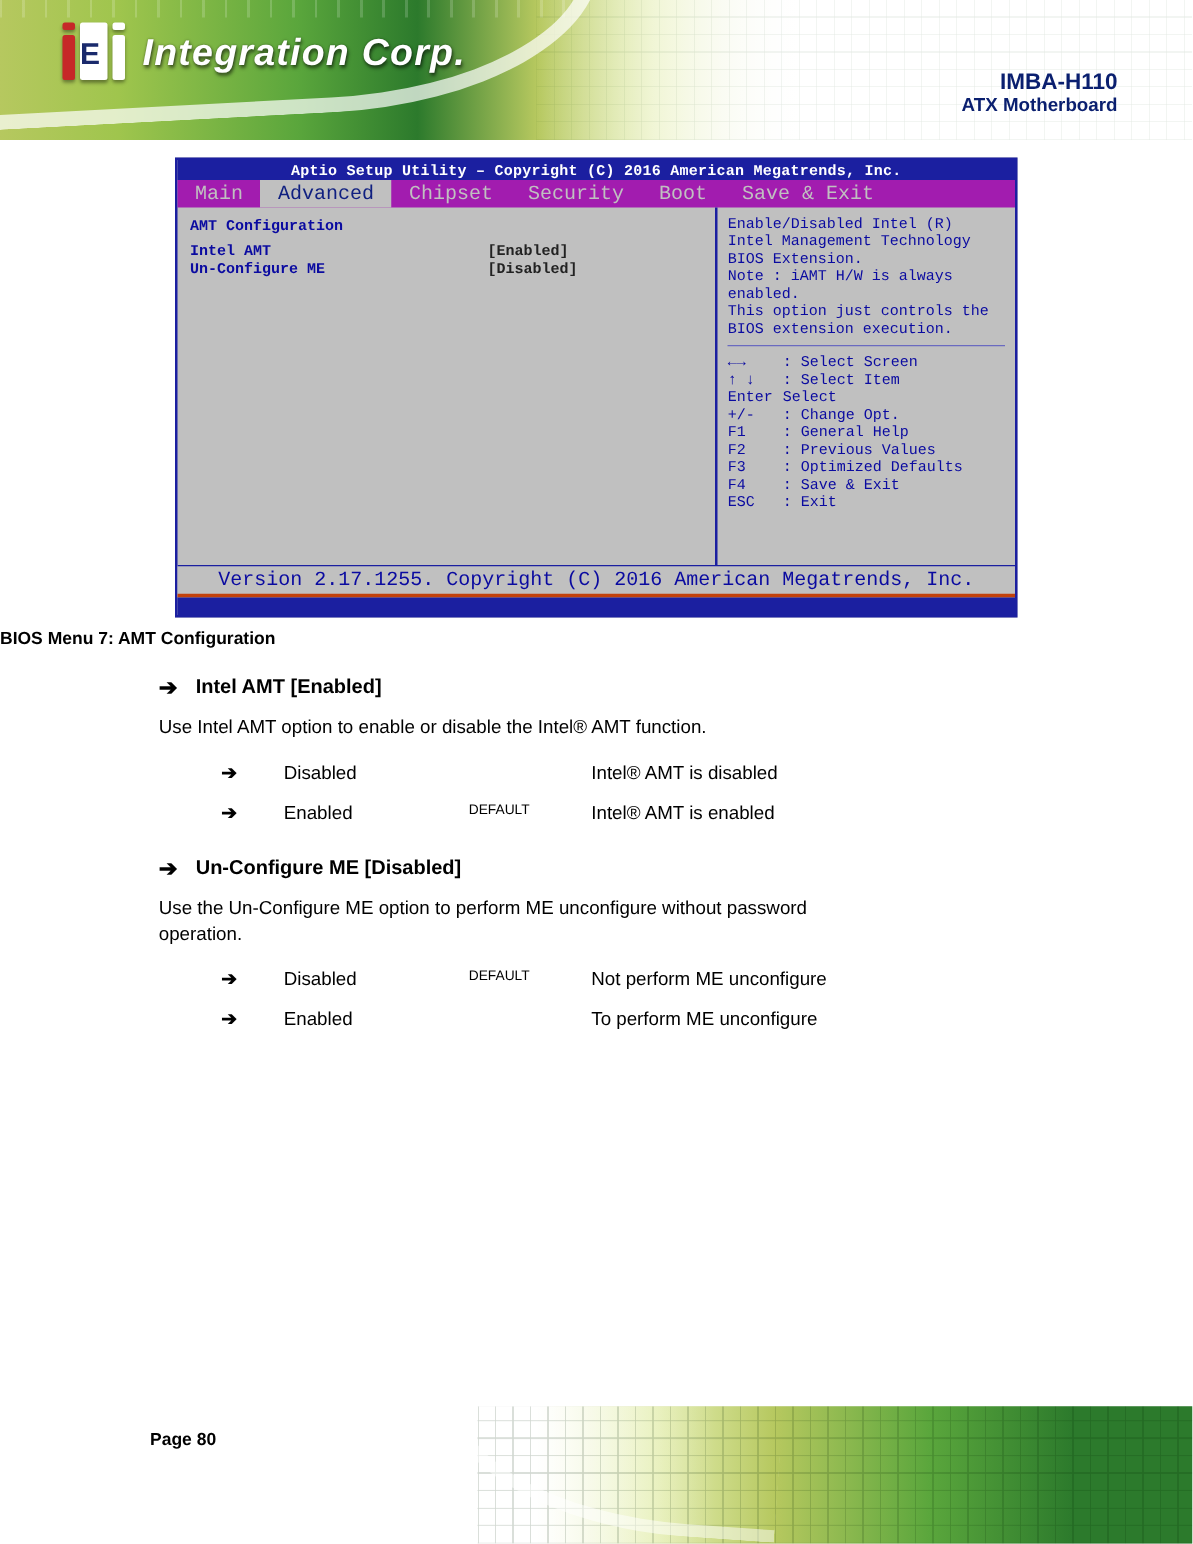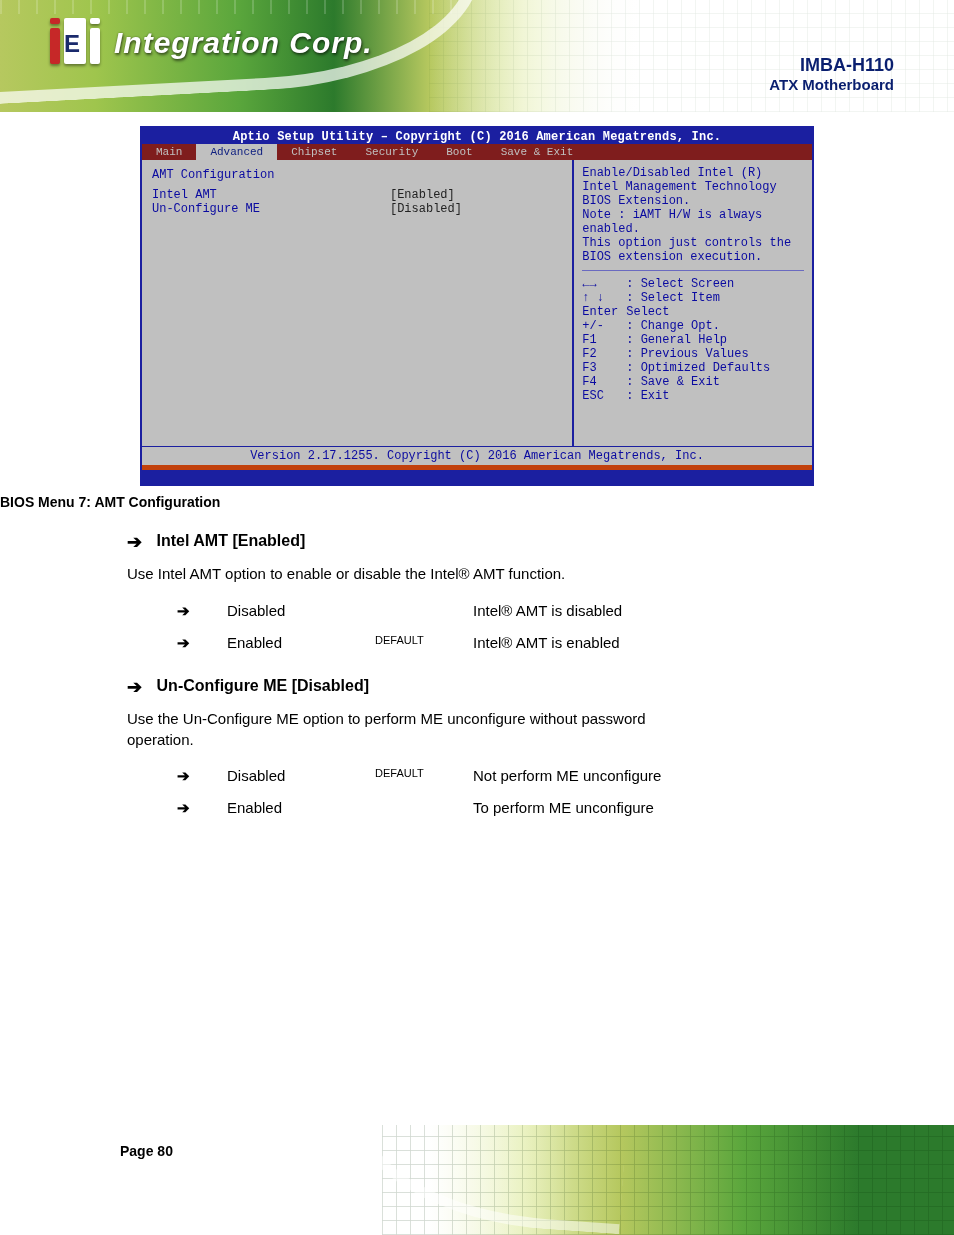--- a/index.html
+++ b/index.html
@@ -119,24 +119,24 @@
   .bios .titlebar {
     background:#1b1fa0;
     color:#ffffff;
     text-align:center;
     padding:2px 0 0;
     font-size:12px;
     letter-spacing:0.2px;
     font-weight:bold;
   }
   .bios .tabs {
-    background:#7f1d1d;
+    background:#a21caf;
     display:flex;
     color:#c0c0c0;
-    font-size:11px;
+    font-size:16px;
     text-align:right;
   }
   .bios .tabs .tab {
     padding:2px 14px;
     user-select:none;
   }
   .bios .tabs .tab.active {
     background:#c0c0c0;
     color:#102080;
   }
@@ -148,34 +148,34 @@
     flex:1.85;
     border-right:2px solid #1b1fa0;
     padding:8px 10px;
     position:relative;
   }
   .bios .right {
     flex:1;
     padding:6px 8px;
     color:#0a0aa0;
   }
-  .bios .row { display:flex; }
+  .bios .row { display:flex;font-weight:bold; }
   .bios .lbl { width:58%; }
   .bios .val { color:#222; }
   .bios .footerbar {
     background:#1b1fa0;
     height:14px;
   }
   .bios .footerline {
     text-align:center;
     padding:2px 0 2px;
     color:#0a0aa0;
-    font-size:12px;
+    font-size:16px;
     border-top:1px solid #1b1fa0;
-    border-bottom:5px solid #c2410c;
+    border-bottom:3px solid #c2410c;
     background:#c0c0c0;
   }
   .bios .right hr {
     border:none;
     border-top:1px solid #6a6ac0;
     margin:6px 0;
   }
   .bios .right .key { display:flex; gap:4px; }
   .bios .right .kk { min-width:40px; }
   .bios-caption {

